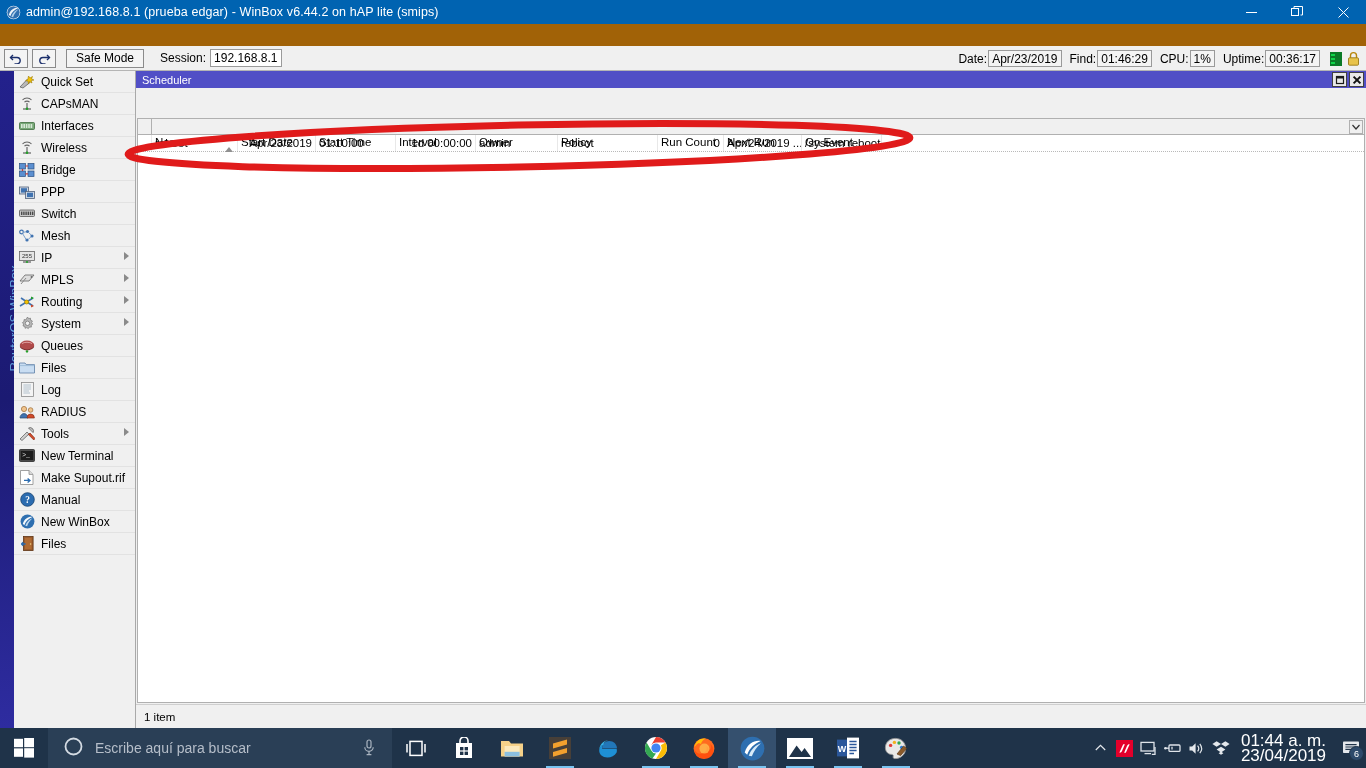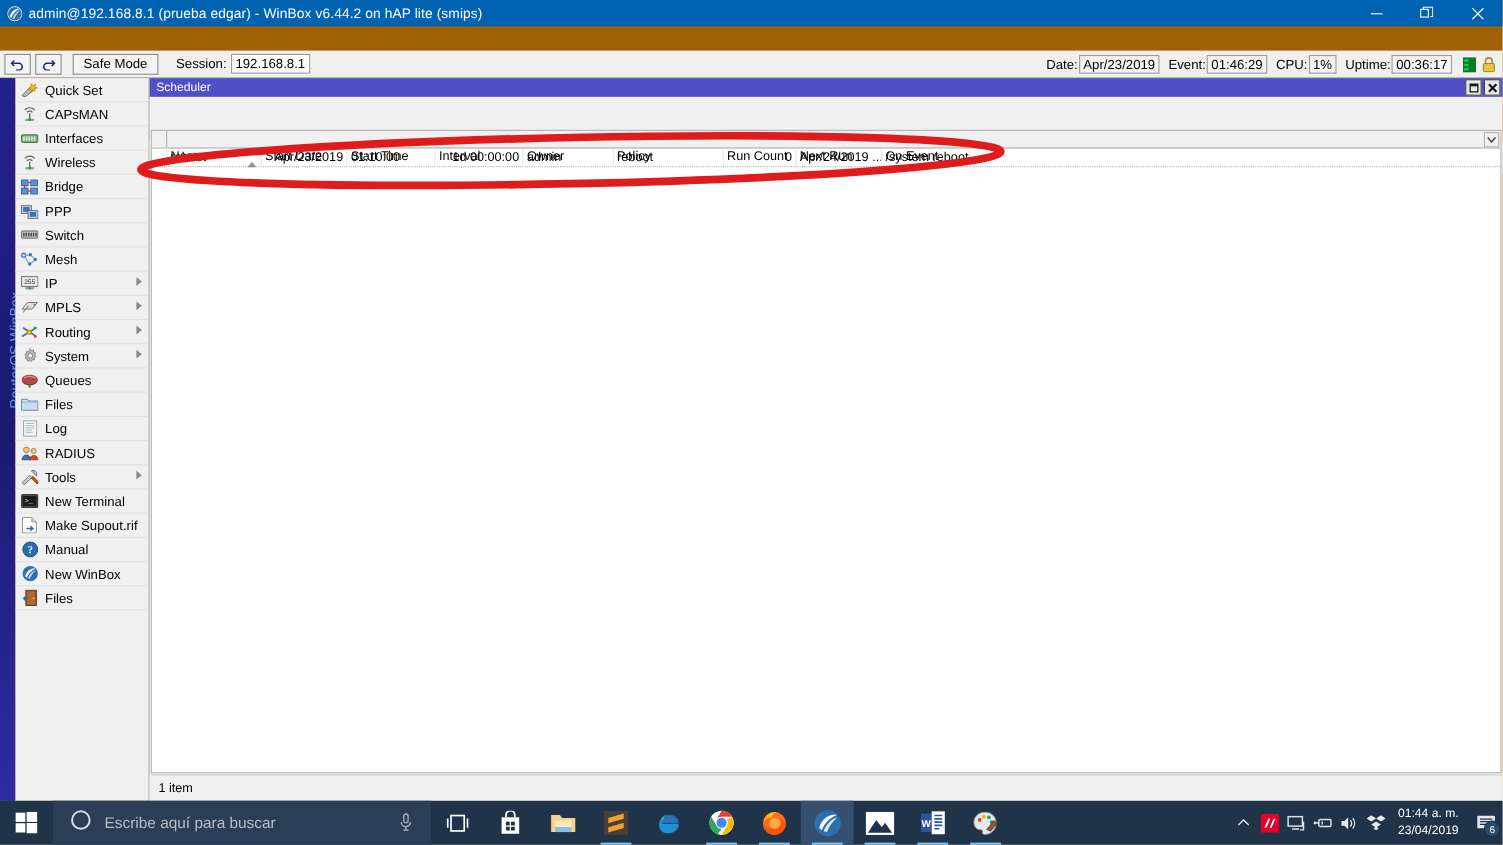--- a/index.html
+++ b/index.html
@@ -221,21 +221,21 @@
     position: relative; cursor: default;
   }
   .tb-task.active { background: #35506e; }
   .tb-task.running::after {
     content: ''; position: absolute; left: 10px; bottom: 0; width: 28px; height: 2px; background: #79c3f0;
   }
   #tray { position: absolute; right: 0; top: 0; height: 40px; display: flex; align-items: center; }
   .tray-ico { width: 24px; height: 40px; display: flex; align-items: center; justify-content: center; cursor: default; }
   #clock {
     display: flex; flex-direction: column; align-items: flex-end; justify-content: center;
-    color: #ffffff; font-size: 11px; line-height: 15px; padding: 0 10px 0 8px; cursor: default;
+    color: #ffffff; font-size: 17px; line-height: 15px; padding: 0 10px 0 8px; cursor: default;
   }
   #action-center { width: 30px; height: 40px; display: flex; align-items: center; justify-content: center; position: relative; cursor: default; }
   .badge {
     position: absolute; right: 2px; bottom: 7px;
     width: 15px; height: 15px; border-radius: 50%;
     background: #2d4a6b; color: #fff; font-size: 9px;
     display: flex; align-items: center; justify-content: center;
     border: 1px solid #1f3349;
   }
 </style>
@@ -288,21 +288,21 @@
         <path d="M12.2 5.5 H6 a3.2 3.2 0 0 0 0 6.4 H8.5" fill="none" stroke="#1b2f6b" stroke-width="1.4"></path>
       </svg>
     </div>
     <div class="safemode">Safe Mode</div>
     <div class="sess-label">Session:</div>
     <div class="sess-box">192.168.8.1</div>
 
     <div class="status-right">
       <div class="stat-lbl">Date:</div>
       <div class="stat-val">Apr/23/2019</div>
-      <div class="stat-lbl">Event:</div>
+      <div class="stat-lbl">Find:</div>
       <div class="stat-val">01:46:29</div>
       <div class="stat-lbl">CPU:</div>
       <div class="stat-val">1%</div>
       <div class="stat-lbl">Uptime:</div>
       <div class="stat-val">00:36:17</div>
       <div class="stat-led">
         <svg width="12" height="14" viewBox="0 0 12 14">
           <rect x="0" y="0" width="12" height="14" fill="#0a7a28"></rect>
           <rect x="1" y="2" width="4" height="2" fill="#0fd44a"></rect>
           <rect x="1" y="6" width="4" height="2" fill="#0fd44a"></rect>

